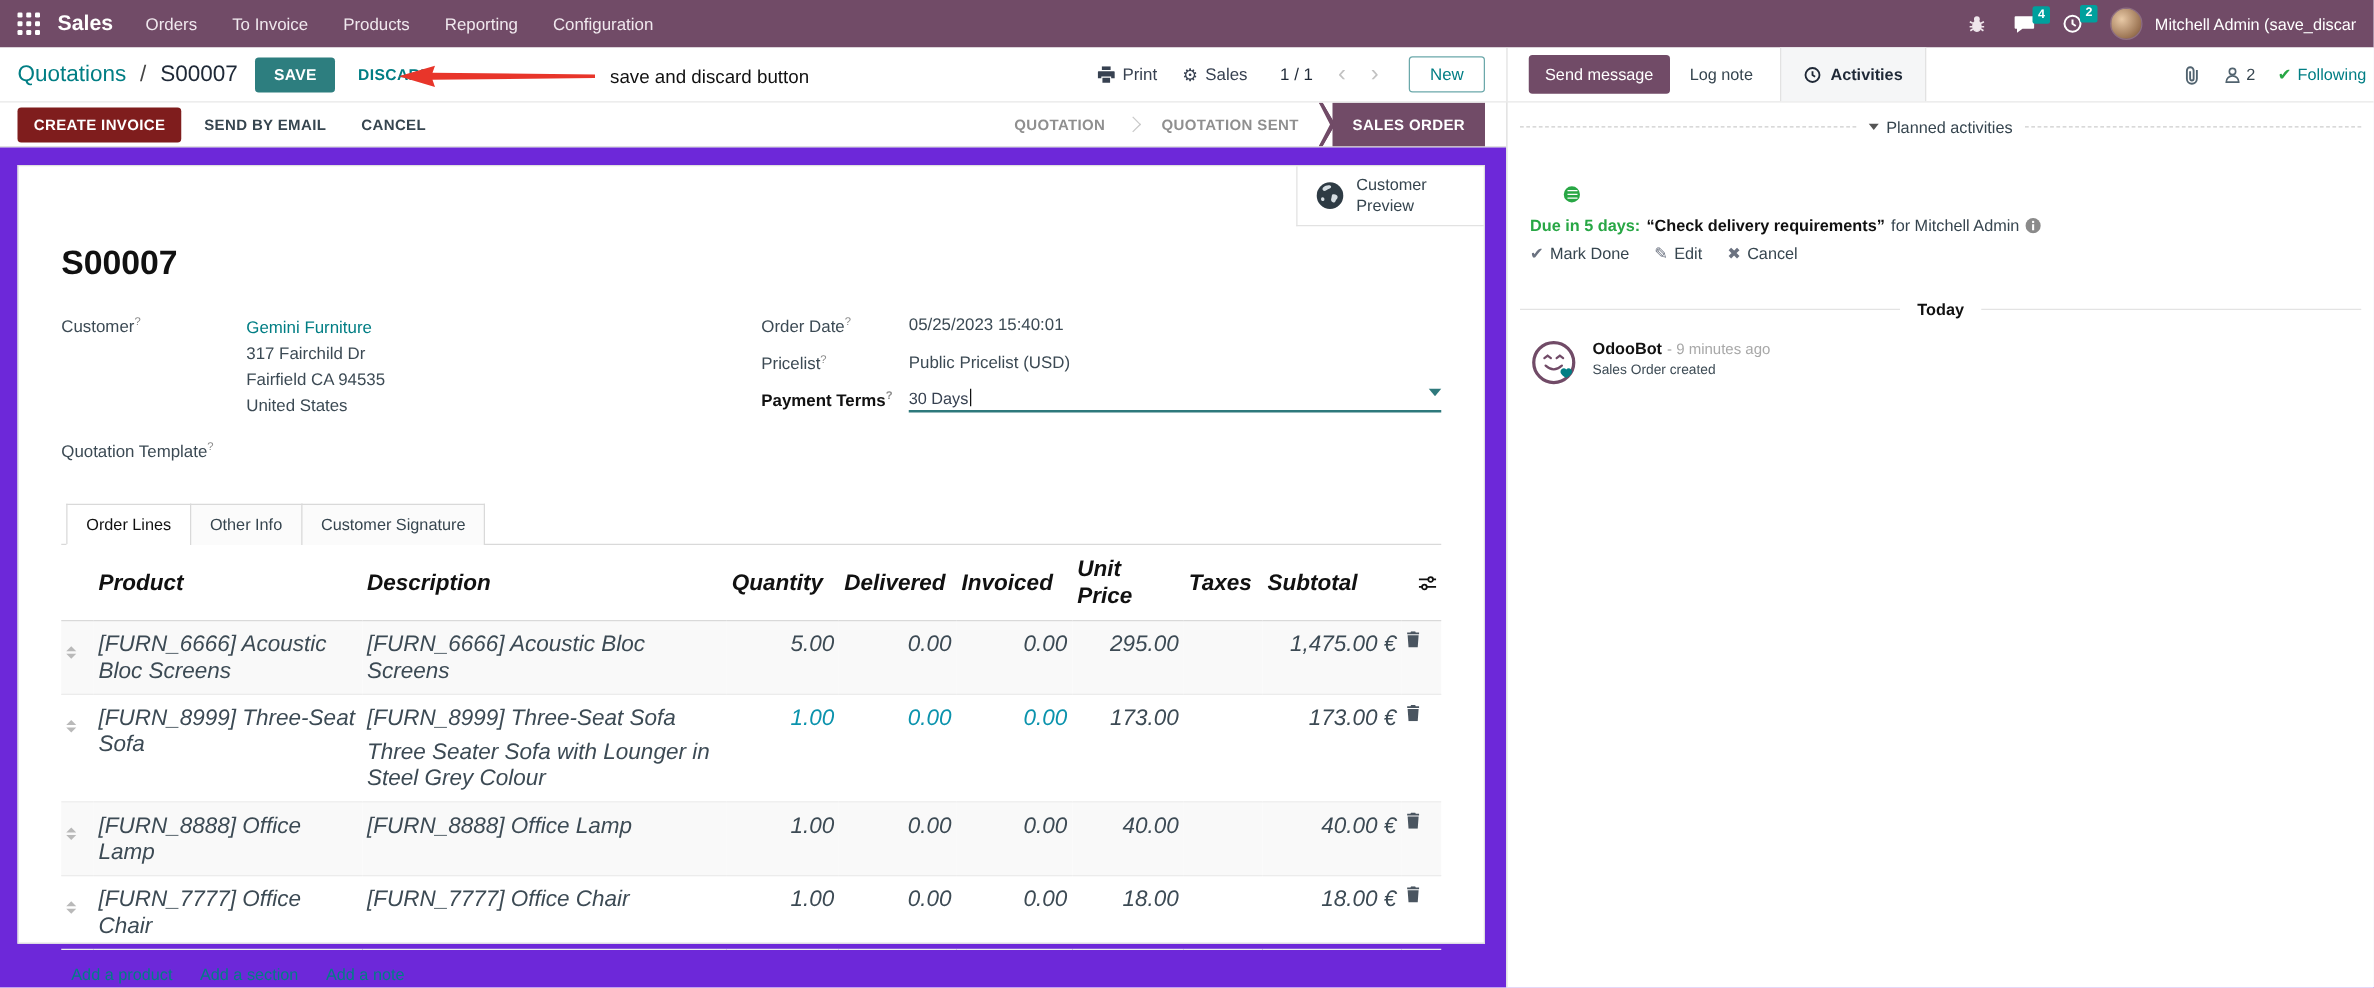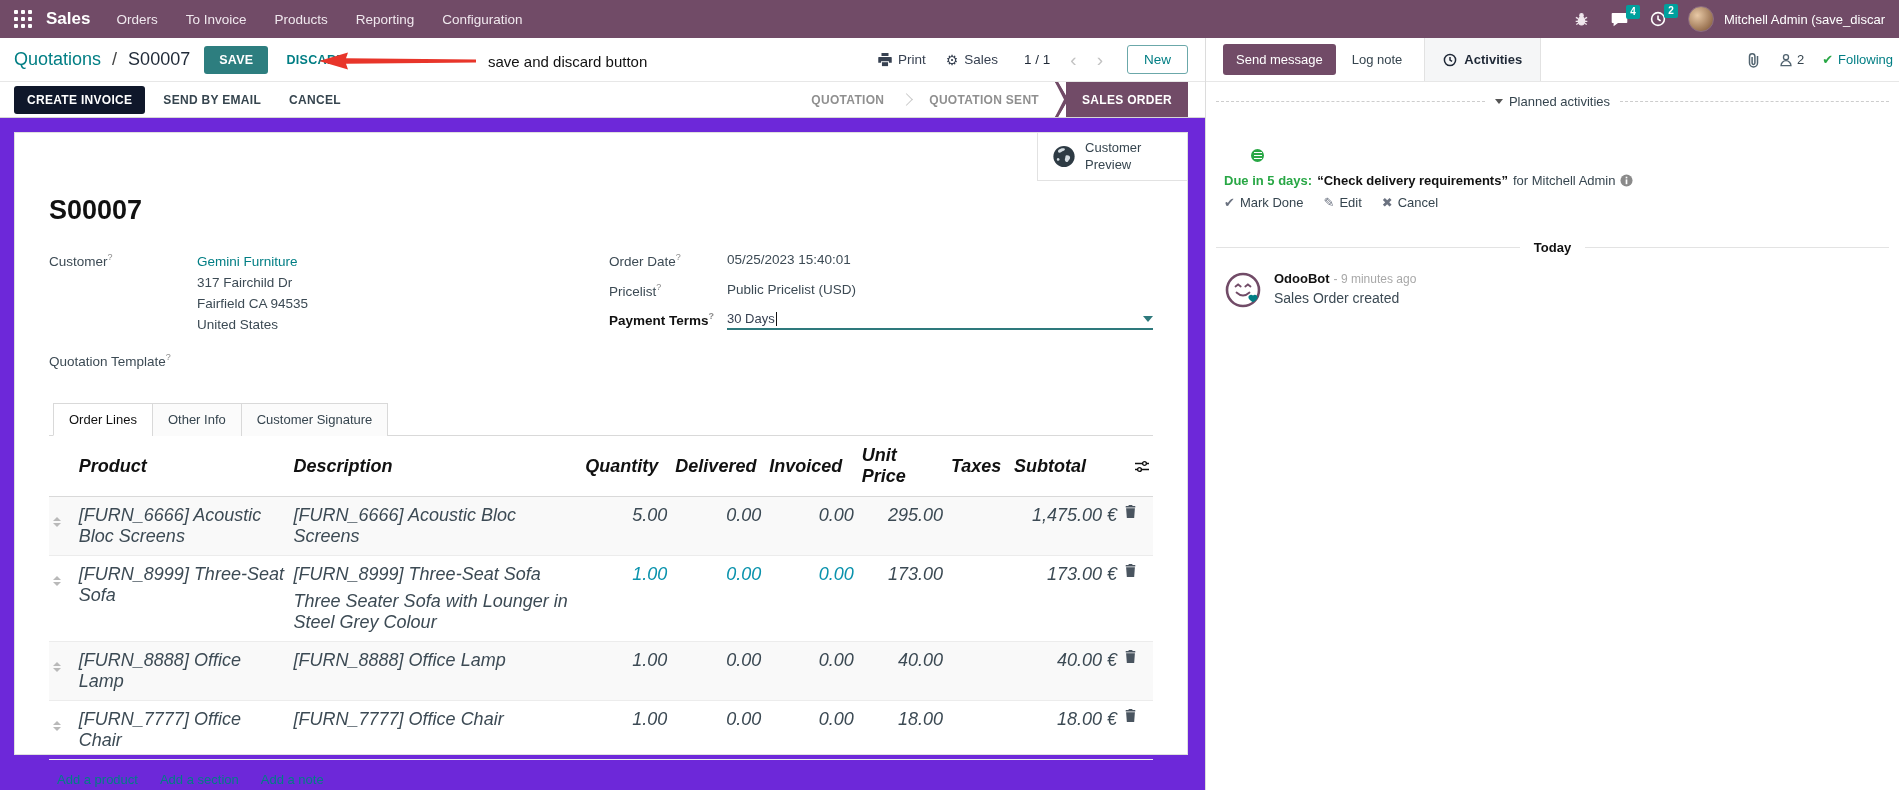--- a/index.html
+++ b/index.html
@@ -43,21 +43,21 @@
   .cp-right { margin-left:auto; display:flex; align-items:center; gap:20px; }
   .cp-act { display:flex; align-items:center; gap:6px; color:#374151; font-size:13.5px; cursor:pointer; }
   .cp-act .g { font-size:14px; color:#374151; }
   .pager { font-size:13.5px; color:#1f2937; margin-left:6px; }
   .pg-chev { color:#c2c2c2; font-size:19px; cursor:pointer; line-height:1; }
   .btn-new { background:#fff; border:1px solid #6ba8aa; color:#017E84; font-size:13.5px; padding:6px 16px; border-radius:3px; cursor:pointer; margin-left:4px; }
 
   
   .status-row { height:36px; display:flex; align-items:stretch; border-bottom:1px solid #d6d6d6; background:#fff; }
   .sb-left { display:flex; align-items:center; gap:8px; padding-left:14px; }
-  .btn-primary-sm { background:#0f172a; color:#fff; border:none; font-size:12px; font-weight:bold; letter-spacing:.3px; padding:7px 13px; border-radius:3px; cursor:pointer; }
+  .btn-primary-sm { background:#7f1d1d; color:#fff; border:none; font-size:12px; font-weight:bold; letter-spacing:.3px; padding:7px 13px; border-radius:3px; cursor:pointer; }
   .btn-flat-sm { background:none; border:none; color:#36454f; font-size:12px; font-weight:bold; letter-spacing:.3px; padding:7px 10px; cursor:pointer; }
   .sb-right { margin-left:auto; display:flex; align-items:stretch; padding-right:17px; }
   .stage { display:flex; align-items:center; padding:0 16px; font-size:12px; font-weight:bold; letter-spacing:.3px; color:#8f8f8f; cursor:pointer; }
   .stage-sep { align-self:center; width:9px; height:9px; border-top:1px solid #c9c9c9; border-right:1px solid #c9c9c9; transform:rotate(45deg); margin:0 2px; }
   .stage-arrow { width:12px; margin-right:-1px; align-self:stretch; }
   .stage.active { background:#714B67; color:#fff; }
 
   
   .content { flex:1; background:#6d28d9; overflow:hidden; display:flex; }
   .sheet { margin:14px 17px 0 14px; width:1174px; height:623px; background:#fff; border:1px solid #dfdfdf; position:relative; }
@@ -71,21 +71,21 @@
   .frow { display:flex; margin-bottom:8px; }
   .flabel { width:148px; color:#3c4a54; font-size:13.5px; }
   .flabel.bold { font-weight:bold; color:#111; }
   sup.q { color:#8a8a8a; font-size:9px; }
   .fval { flex:1; font-size:13.5px; color:#3c4a54; }
   .link { color:#017E84; cursor:pointer; }
   .addr div { line-height:1.55; }
   .qt-row { margin-top:16px; }
   .fld-col-r .flabel { width:118px; }
   .fld-col-r .frow { margin-bottom:13px; }
-  .pay-input { flex:1; display:flex; align-items:center; border-bottom:2px solid #2E797C; padding-bottom:2px; position:relative; cursor:text; }
+  .pay-input { flex:1; display:flex; align-items:flex-start; border-bottom:2px solid #2E797C; padding-bottom:2px; position:relative; cursor:text; }
   .cursorbar { width:1px; height:14px; background:#111; margin-left:1px; }
   .dd-caret { margin-left:auto; width:0; height:0; border-left:5px solid transparent; border-right:5px solid transparent; border-top:6px solid #2E797C; }
 
   
   .tabs { display:flex; margin-top:26px; border-bottom:1px solid #d9d9d9; padding-left:4px; }
   .tab { padding:8px 15px; font-size:13px; color:#36454f; border:1px solid #d9d9d9; border-bottom:none; background:#fbfbfb; cursor:pointer; margin-right:-1px; position:relative; top:1px; }
   .tab.active { background:#fff; color:#111; border-bottom:1px solid #fff; }
 
   
   table.olines { width:100%; border-collapse:collapse; font-size:18px;font-style:italic; }
@@ -137,21 +137,21 @@
   .act-title { color:#111; font-weight:bold; }
   .act-for { color:#36454f; }
   .act-line2 { display:flex; gap:20px; margin-top:7px; font-size:13px; color:#36454f; }
   .act-line2 span { cursor:pointer; display:flex; gap:5px; align-items:center; }
   .act-line2 .gl { color:#6b7280; }
   .divider-solid { display:flex; align-items:center; gap:14px; margin:30px 10px 16px 10px; color:#111; font-size:13px; font-weight:bold; }
   .divider-solid:before,.divider-solid:after { content:""; flex:1; border-top:1px solid #e3e3e3; }
   .msg-item { display:flex; gap:12px; padding:0 18px; }
   .msg-author { font-size:13px; font-weight:bold; color:#111; }
   .msg-time { font-size:12px; color:#a8a8a8; font-weight:normal; margin-left:4px; }
-  .msg-body { font-size:14px; color:#3c4a54; margin-top:4px; }
+  .msg-body { font-size:11px; color:#3c4a54; margin-top:4px; }
   .info-ic { display:inline-flex; }
   svg { display:block; }
 </style>
 </head>
 <body>
 
 <div class="navbar">
   <div class="apps-grid">
       <i></i>
       <i></i>

